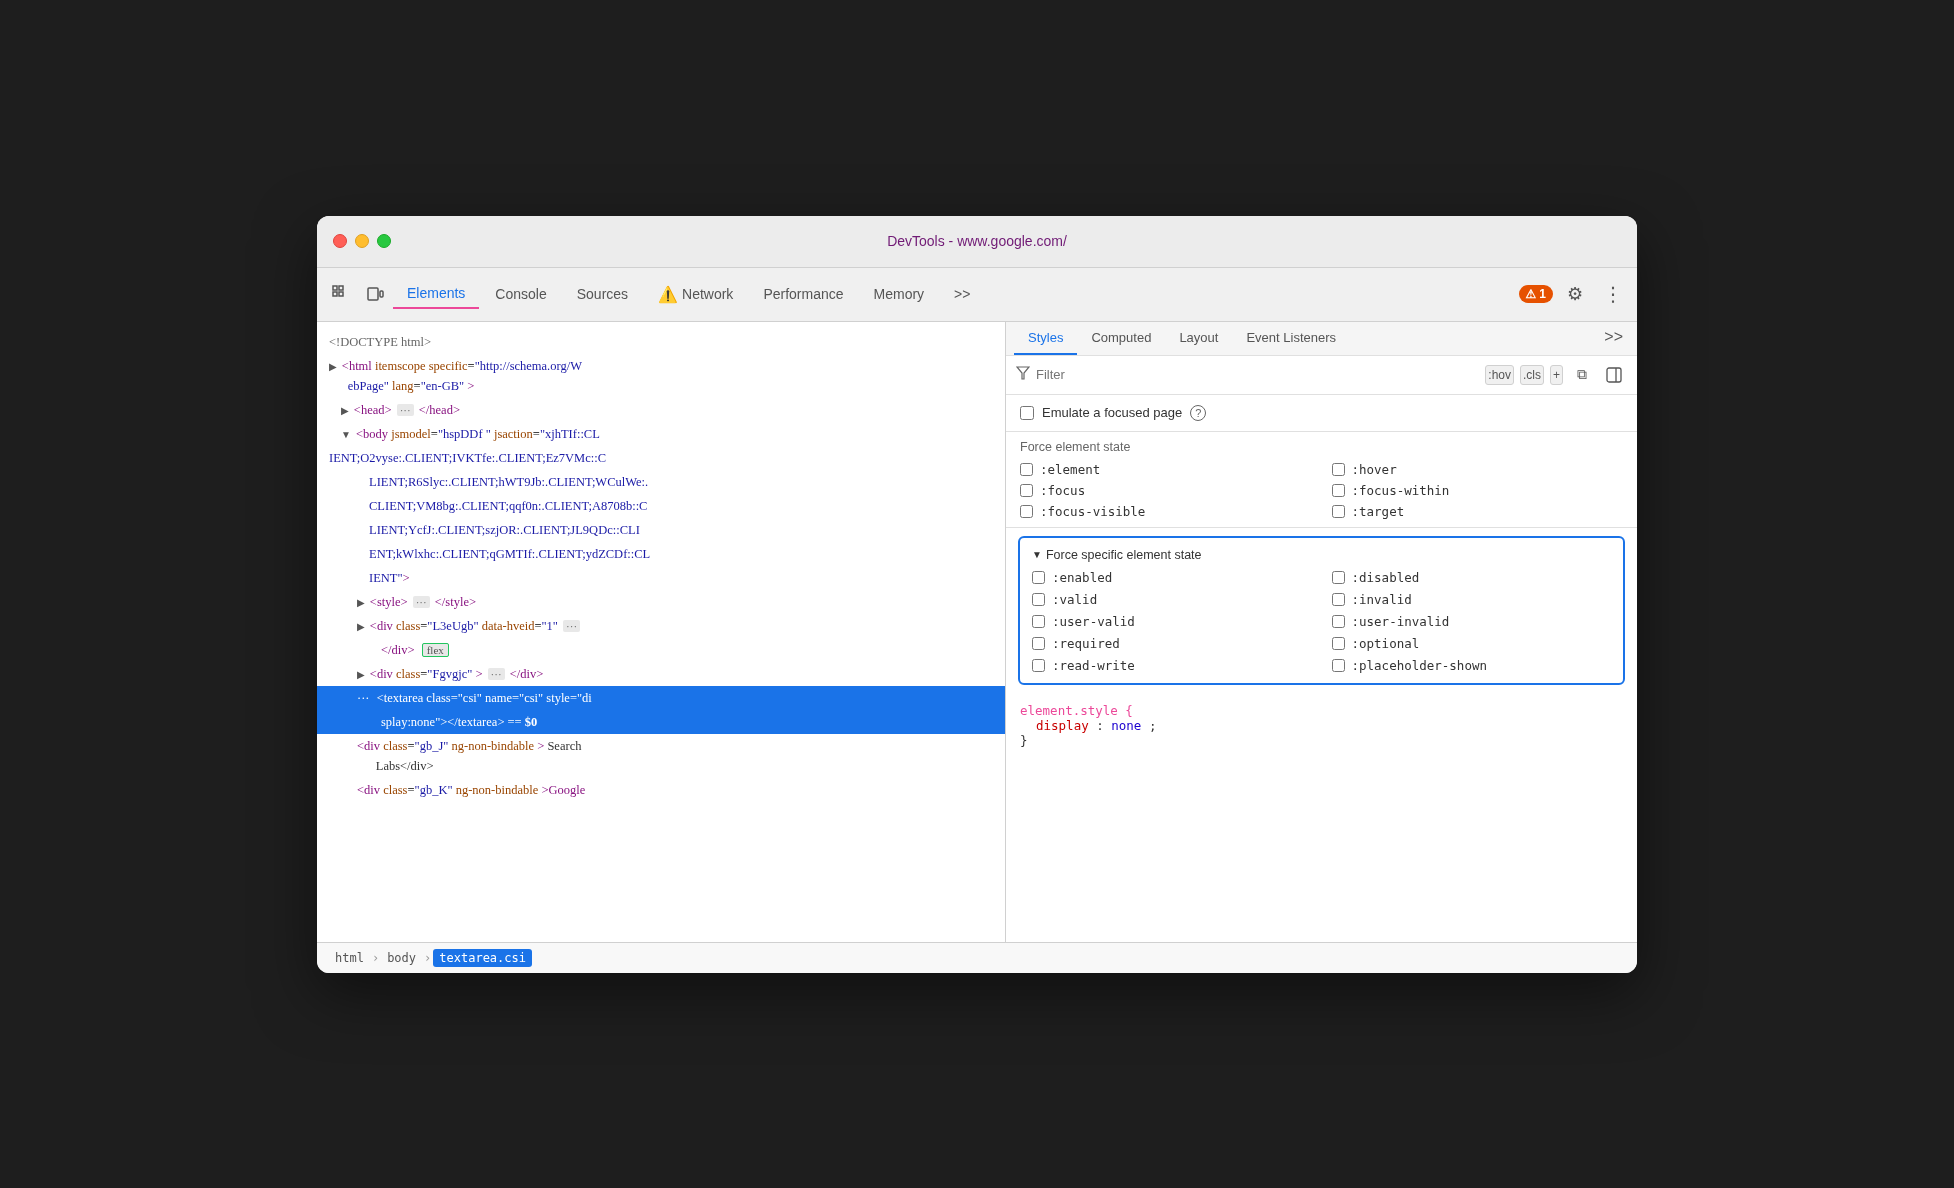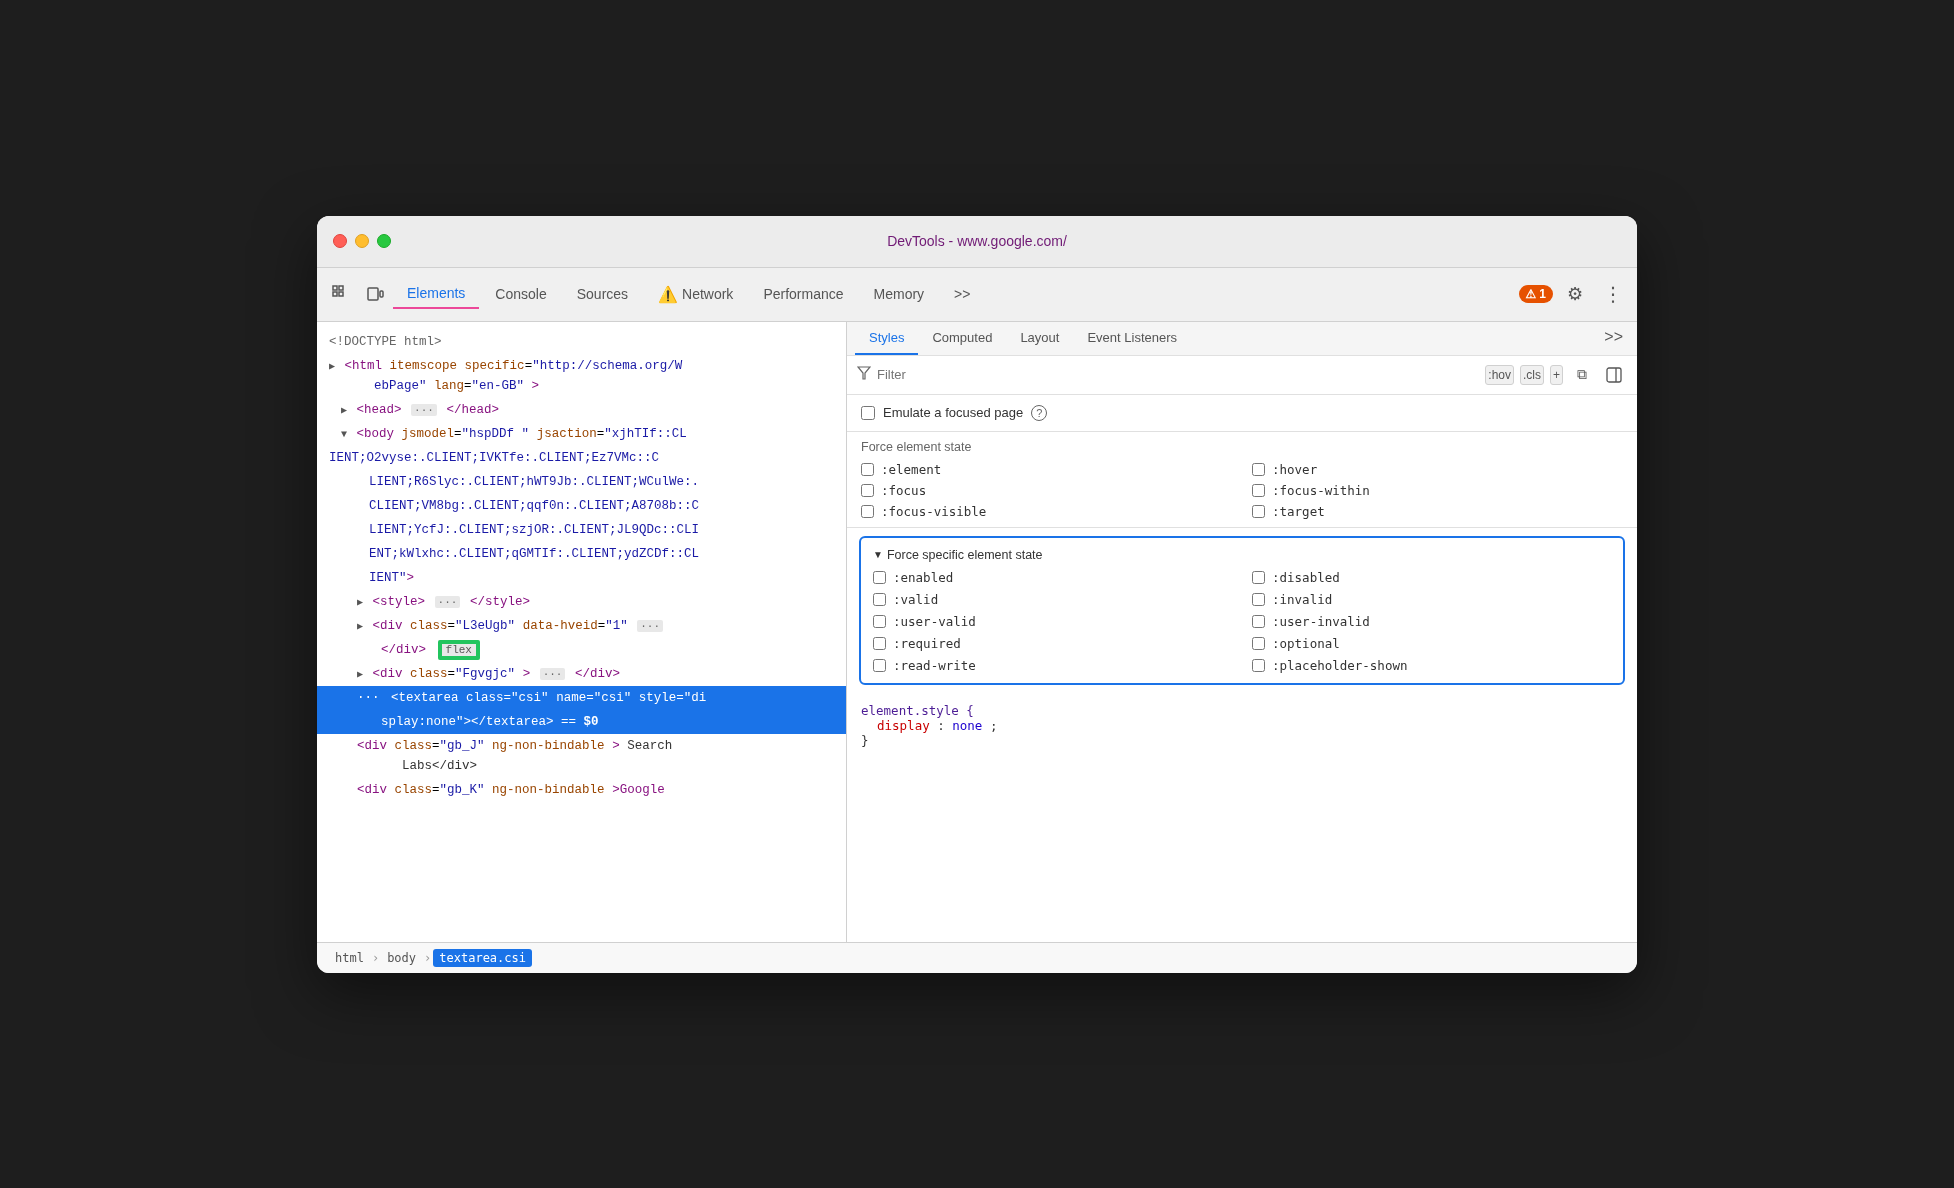--- a/index.html
+++ b/index.html
@@ -115,25 +115,25 @@
       cursor: pointer;
       padding: 4px 6px;
     }
     
     .main-content {
       display: flex;
       height: 620px;
     }
     
     .dom-panel {
-      width: 530px;
+      width: 689px;
       background: #fff;
       border-right: 1px solid #d0d0d0;
       overflow: auto;
-      font-family: Liberation Mono, monospace;
+      font-family: Liberation Serif, serif;
       font-size: 12.5px;
       padding: 8px 0;
     }
     .dom-line {
       padding: 2px 12px;
       white-space: nowrap;
       line-height: 1.6;
       overflow: hidden;
     }
     .dom-line.selected {
@@ -153,21 +153,21 @@
     .ellipsis {
       background: #e8e8e8;
       border-radius: 2px;
       padding: 0 3px;
       font-size: 11px;
       color: #666;
       margin: 0 2px;
     }
     .flex-badge {
       background: #e8e8e8;
-      border: 4px solid #22c55e;
+      border: 1px solid #22c55e;
       border-radius: 2px;
       padding: 0 4px;
       font-size: 11px;
       color: #555;
       margin-left: 4px;
     }
     
     .breadcrumb {
       background: #f8f8f8;
       border-top: 1px solid #d0d0d0;
@@ -333,21 +333,21 @@
       grid-template-columns: 1fr 1fr;
       gap: 7px 20px;
     }
     
     .element-style-section {
       padding: 10px 14px;
       font-family: "SFMono-Regular", Consolas, monospace;
       font-size: 12.5px;
     }
     .style-rule-selector {
-      color: #4c1d95;
+      color: #ec4899;
     }
     .style-property { padding-left: 16px; }
     .style-property-name { color: #c80000; }
     .style-property-value { color: #1c00cf; }
     .style-rule-close { color: #333; }
   </style>
 </head>
 <body>
 
 <div class="window">

